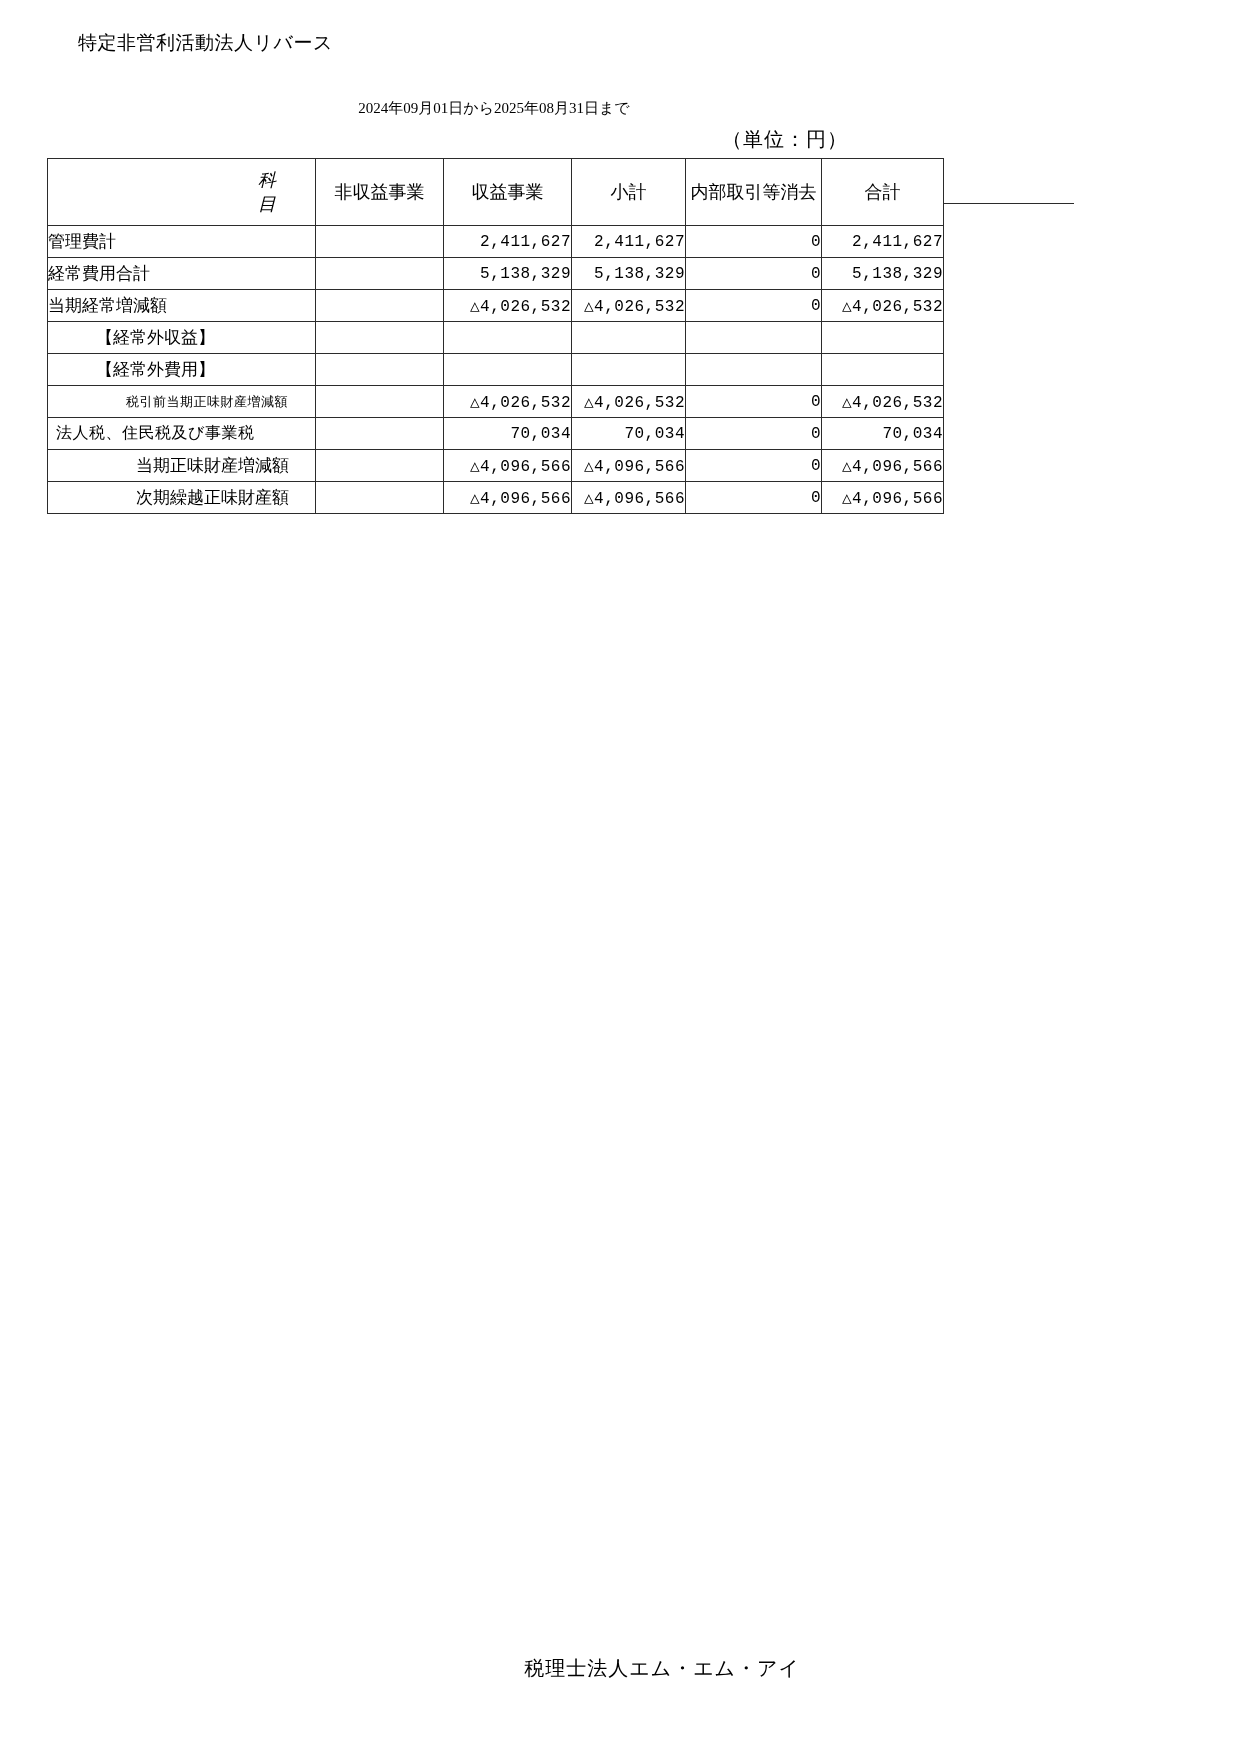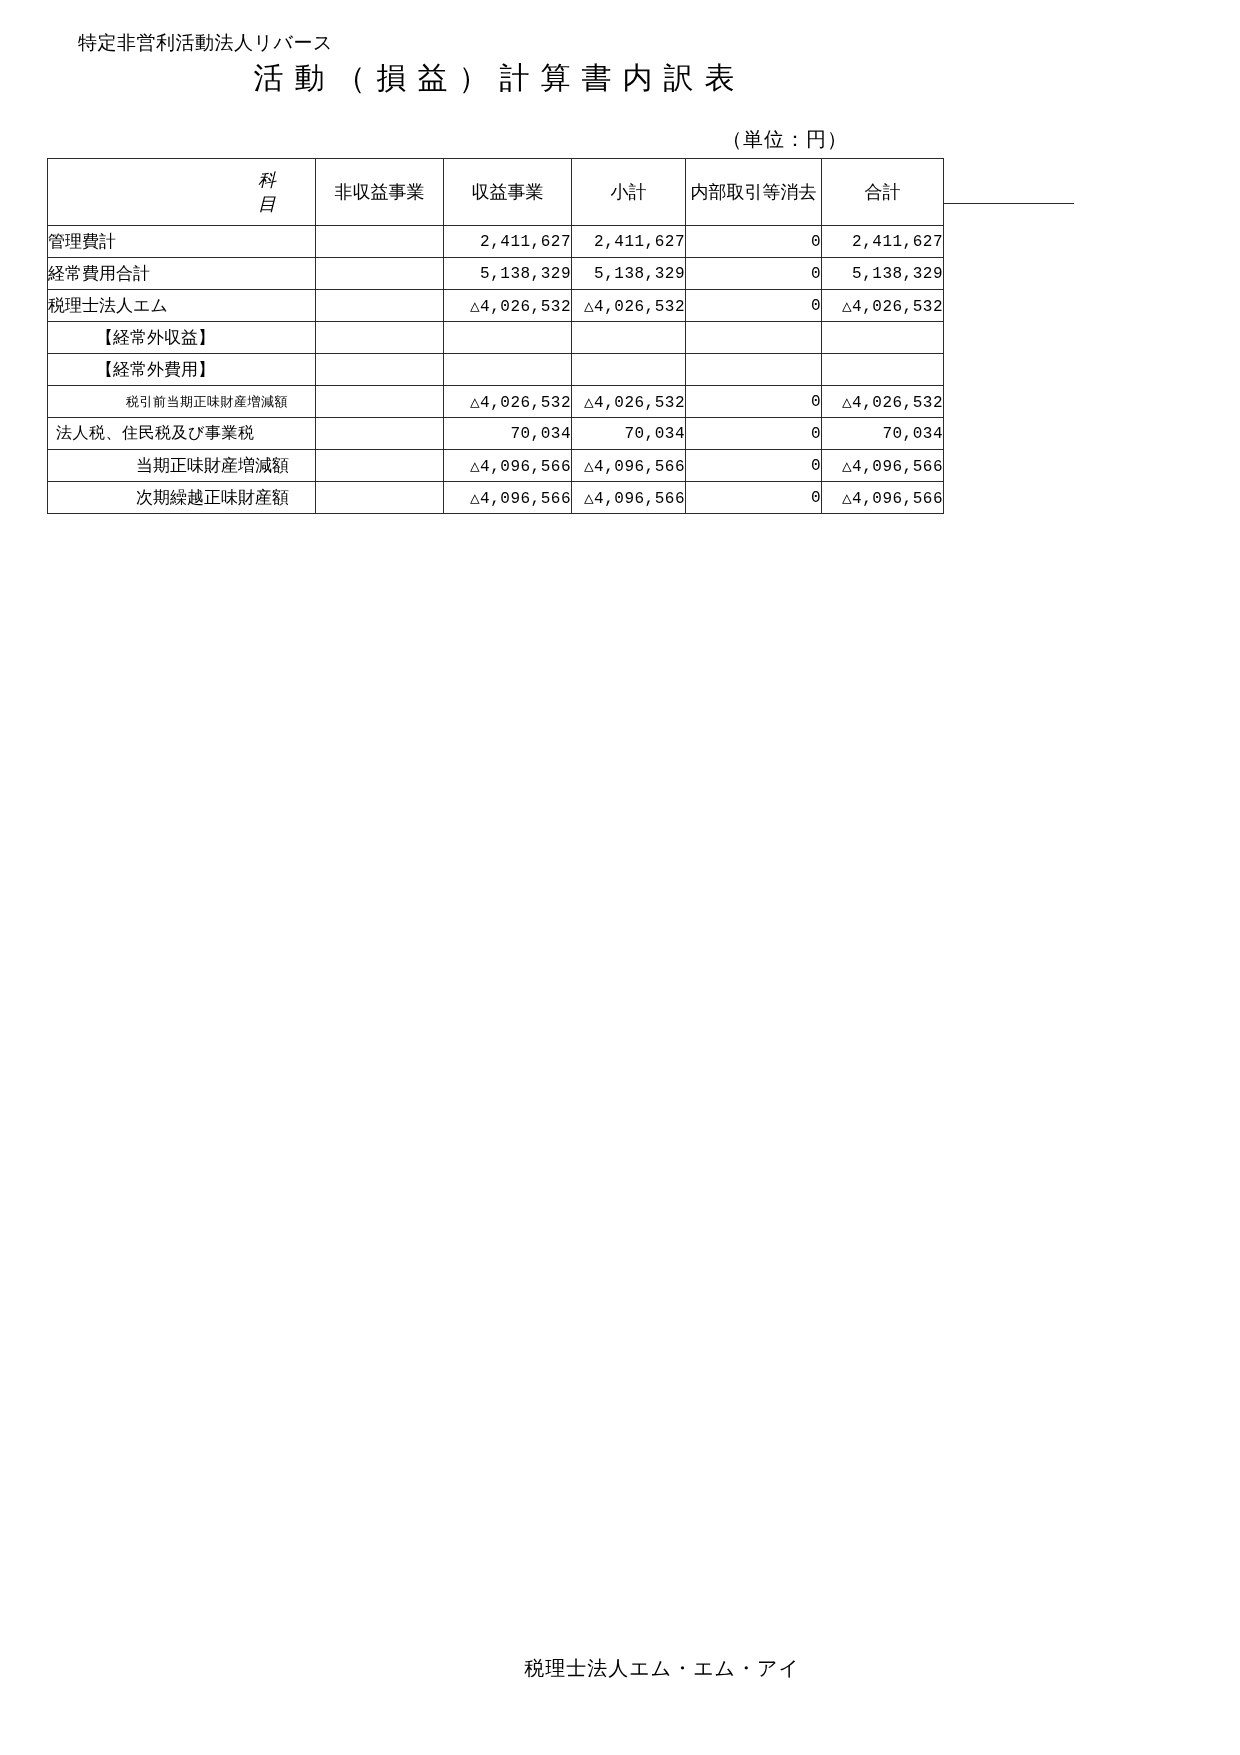--- a/index.html
+++ b/index.html
@@ -165,22 +165,22 @@
     white-space: nowrap;
   }
 </style>
 </head>
 <body>
 
 <div class="page">
 
   <div class="org-name">特定非営利活動法人リバース</div>
 
-  <div class="doc-title">活動（損益）計算書内訳表</div>
-
+
+  <div class="doc-period">2024年09月01日から2025年08月31日まで</div>
 
   <div class="unit-note">（単位：円）</div>
 
   <div class="table-wrap">
     <table class="stmt">
       <colgroup>
         <col class="c-item">
         <col class="c-num">
         <col class="c-num2">
         <col class="c-num3">
@@ -217,21 +217,21 @@
           <tr class="data">
             <td class="item">経常費用合計</td>
             <td class="num"></td>
             <td class="num">5,138,329</td>
             <td class="num">5,138,329</td>
             <td class="num">0</td>
             <td class="num">5,138,329</td>
             <td style="border-right: none; border-top: none; border-bottom: none;"></td>
           </tr>
           <tr class="data">
-            <td class="item">税理士法人エム</td>
+            <td class="item">当期経常増減額</td>
             <td class="num"></td>
             <td class="num">△4,026,532</td>
             <td class="num">△4,026,532</td>
             <td class="num">0</td>
             <td class="num">△4,026,532</td>
             <td style="border-right: none; border-top: none; border-bottom: none;"></td>
           </tr>
           <tr class="data">
             <td class="item indent-2">【経常外収益】</td>
             <td class="num"></td>

